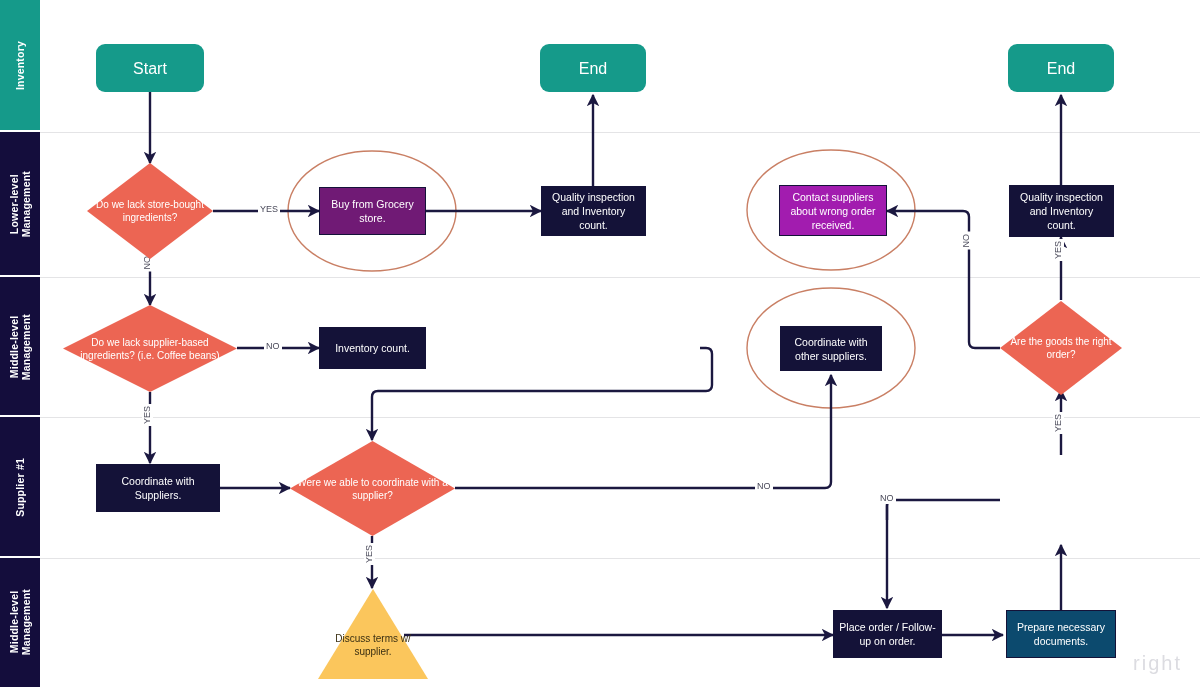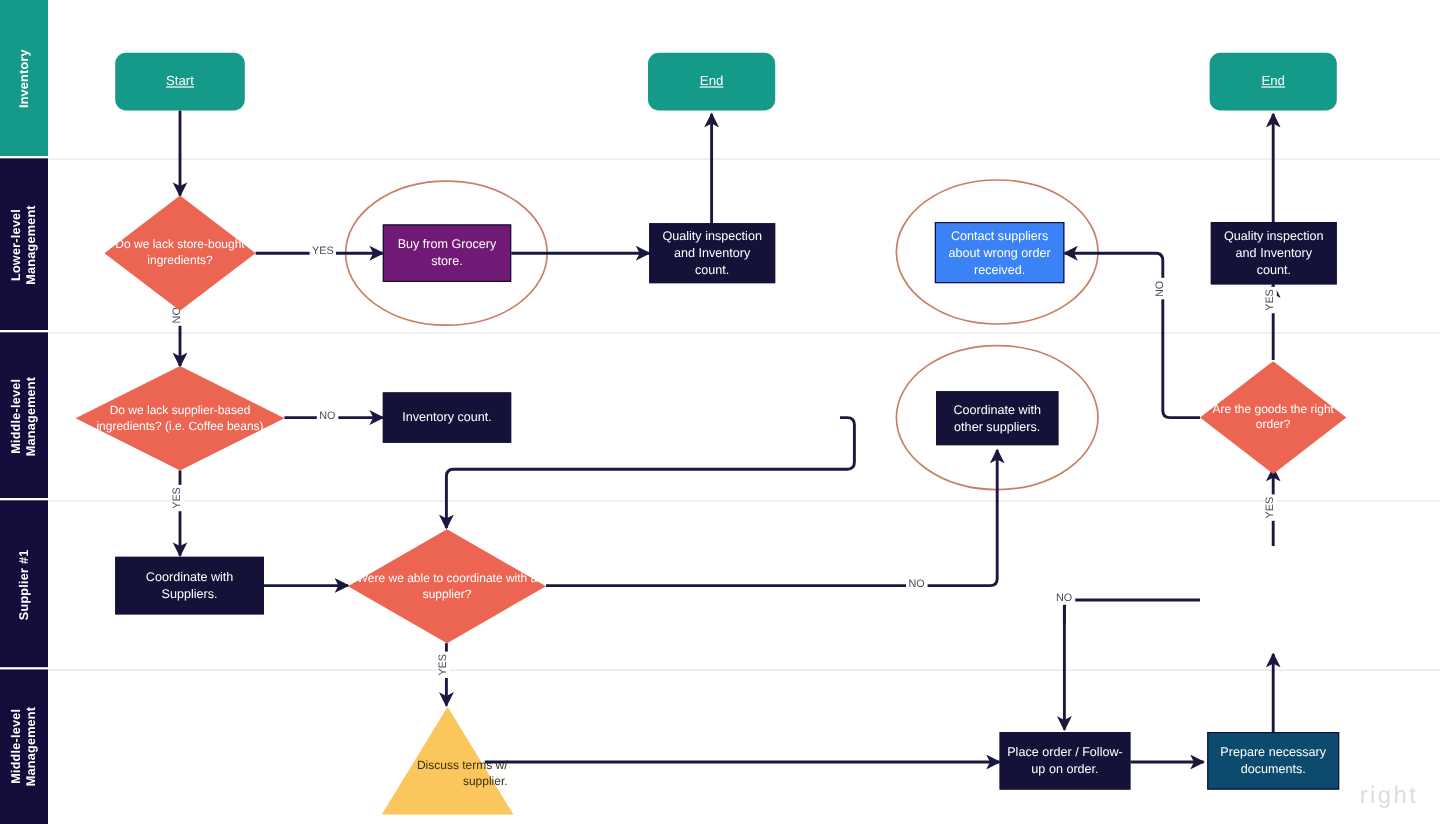--- a/index.html
+++ b/index.html
@@ -13,26 +13,26 @@
     font-size:10.5px;font-weight:bold;color:#ffffff;letter-spacing:.2px;
     text-align:center;line-height:12px;
   }
   .lane-divider{position:absolute;left:40px;right:0;height:1px;background:#e4e4e6;}
   .lane-hdr-divider{position:absolute;left:0;width:40px;height:2px;background:#ffffff;}
 
   
   .node{position:absolute;box-sizing:border-box;display:flex;align-items:center;justify-content:center;text-align:center;}
   .node .lbl{display:block;width:100%;padding:0 5px;box-sizing:border-box;}
 
-  .n-term{border-radius:9px;color:#ffffff;font-size:11px;line-height:13px;text-decoration:underline;}
+  .n-term{border-radius:9px;color:#ffffff;font-size:16px;line-height:13px;}
   .n-proc{color:#ffffff;font-size:10.5px;line-height:14px;border:1px solid #141238;}
   .n-dec{color:#ffffff;font-size:10px;line-height:13px;}
   .n-dec .lbl{position:relative;z-index:2;}
   .n-tri{color:#3a2f12;font-size:10px;line-height:13px;}
-  .n-tri .lbl{position:relative;z-index:2;padding-top:22px;text-align:right;}
+  .n-tri .lbl{position:relative;z-index:2;padding-top:22px;}
 
   .dia-shape{position:absolute;inset:0;}
   .tri-shape{position:absolute;inset:0;}
 
   
   .edge-svg{position:absolute;left:0;top:0;width:1200px;height:687px;pointer-events:none;}
   .ell-svg{position:absolute;left:0;top:0;width:1200px;height:687px;pointer-events:none;}
 
   .edge-label{position:absolute;font-size:9px;color:#4a4a5a;background:#ffffff;
     padding:0 2px;line-height:11px;white-space:nowrap;}
@@ -174,21 +174,21 @@
   </div>
 
   <div class="node n-proc" style="left:319px;top:187px;width:107px;height:48px;background:#701a75;">
     <span class="lbl">Buy from Grocery store.</span>
   </div>
 
   <div class="node n-proc" style="left:541px;top:186px;width:105px;height:50px;background:#141238;">
     <span class="lbl">Quality inspection and Inventory count.</span>
   </div>
 
-  <div class="node n-proc" style="left:779px;top:185px;width:108px;height:51px;background:#3b82f6;">
+  <div class="node n-proc" style="left:779px;top:185px;width:108px;height:51px;background:#a21caf;">
     <span class="lbl">Contact suppliers about wrong order received.</span>
   </div>
 
   <div class="node n-proc" style="left:1009px;top:185px;width:105px;height:52px;background:#141238;">
     <span class="lbl">Quality inspection and Inventory count.</span>
   </div>
 
   <div class="node n-dec" style="left:63px;top:305px;width:174px;height:87px;">
     <svg class="dia-shape" viewBox="0 0 174 87" preserveAspectRatio="none">
       <polygon points="87,0 174,43.5 87,87 0,43.5" fill="#ec6553"></polygon>

